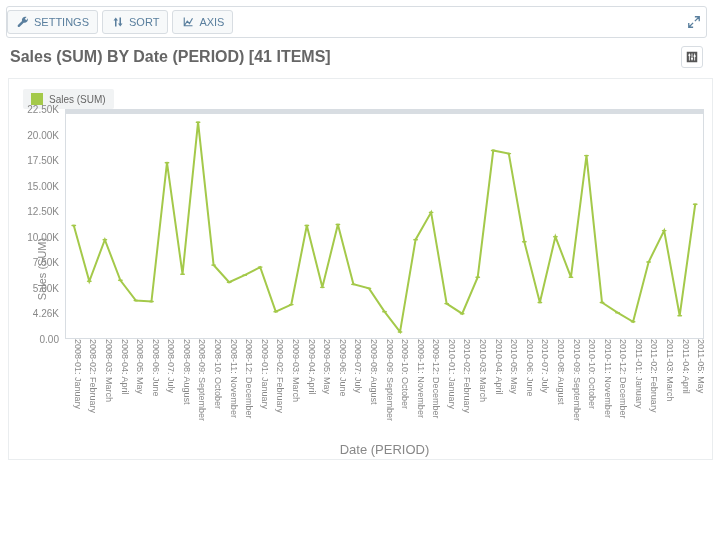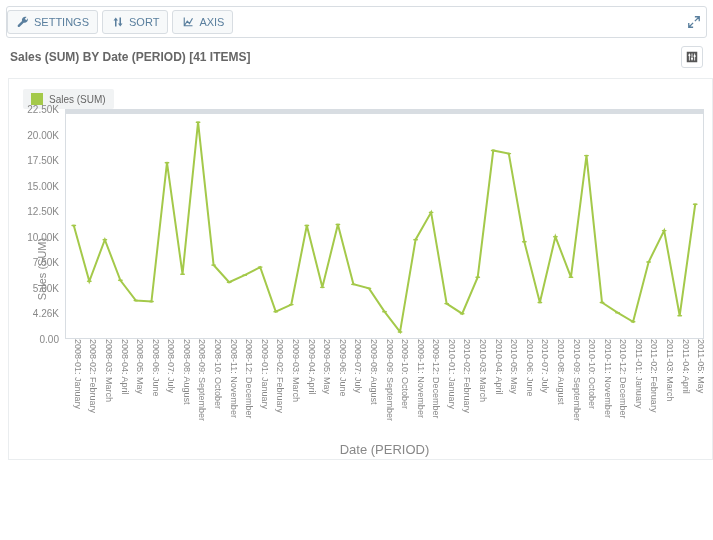--- a/index.html
+++ b/index.html
@@ -2,21 +2,21 @@
 <html><head>
 <meta charset="utf-8">
 <style>
   * { box-sizing: border-box; margin: 0; padding: 0; }
   body { font-family: Arial, Helvetica, sans-serif; font-size: 12px; color: #555; background: #fff; width: 713px; }
   .toolbar { display: flex; align-items: center; gap: 4px; padding: 0; border: 1px solid #d8dde2; border-radius: 3px; margin: 6px; height: 32px; }
   .tbtn { display: flex; align-items: center; gap: 4px; padding: 4px 8px; border: 1px solid #d8dde2; border-radius: 3px; background: #f7f9fa; color: #5a7f9e; font-size: 11px; cursor: pointer; height: 24px; }
   .toolbar .spacer { flex: 1; }
   .expand-btn { width: 24px; height: 24px; display: flex; align-items: center; justify-content: center; cursor: pointer; color: #5a7f9e; border: 1px solid transparent; border-radius: 3px; }
   .title-row { display: flex; align-items: center; padding: 2px 10px 4px 10px; }
-  .title-row .title { font-weight: bold; font-size: 12px; color: #666; }
+  .title-row .title { font-weight: bold; font-size: 16px; color: #666; }
   .title-row .spacer { flex: 1; }
   .controls-btn { width: 22px; height: 22px; display: flex; align-items: center; justify-content: center; cursor: pointer; border: 1px solid #d8dde2; background: #fff; border-radius: 3px; color: #555; }
   .chart-wrap { position: relative; margin: 6px 0 6px 8px; height: 382px; border: 1px solid #eaedef; }
   .legend { position: absolute; top: 10px; left: 14px; display: flex; align-items: center; gap: 6px; padding: 4px 8px; background: #f1f3f4; border-radius: 2px; }
   .legend-swatch { width: 12px; height: 12px; background: #a4c94a; }
   .legend-label { font-size: 10px; color: #666; }
   .plot { position: absolute; left: 56px; right: 8px; top: 30px; bottom: 120px; border: 1px solid #d8dde2; }
   .plot-top-line { position: absolute; left: 0; right: 0; top: 0; height: 4px; background: #d8dde2; }
   .y-ticks { position: absolute; left: 0; top: 30px; bottom: 120px; width: 54px; }
   .y-tick { position: absolute; right: 4px; transform: translateY(-50%); font-size: 10px; color: #888; white-space: nowrap; }

